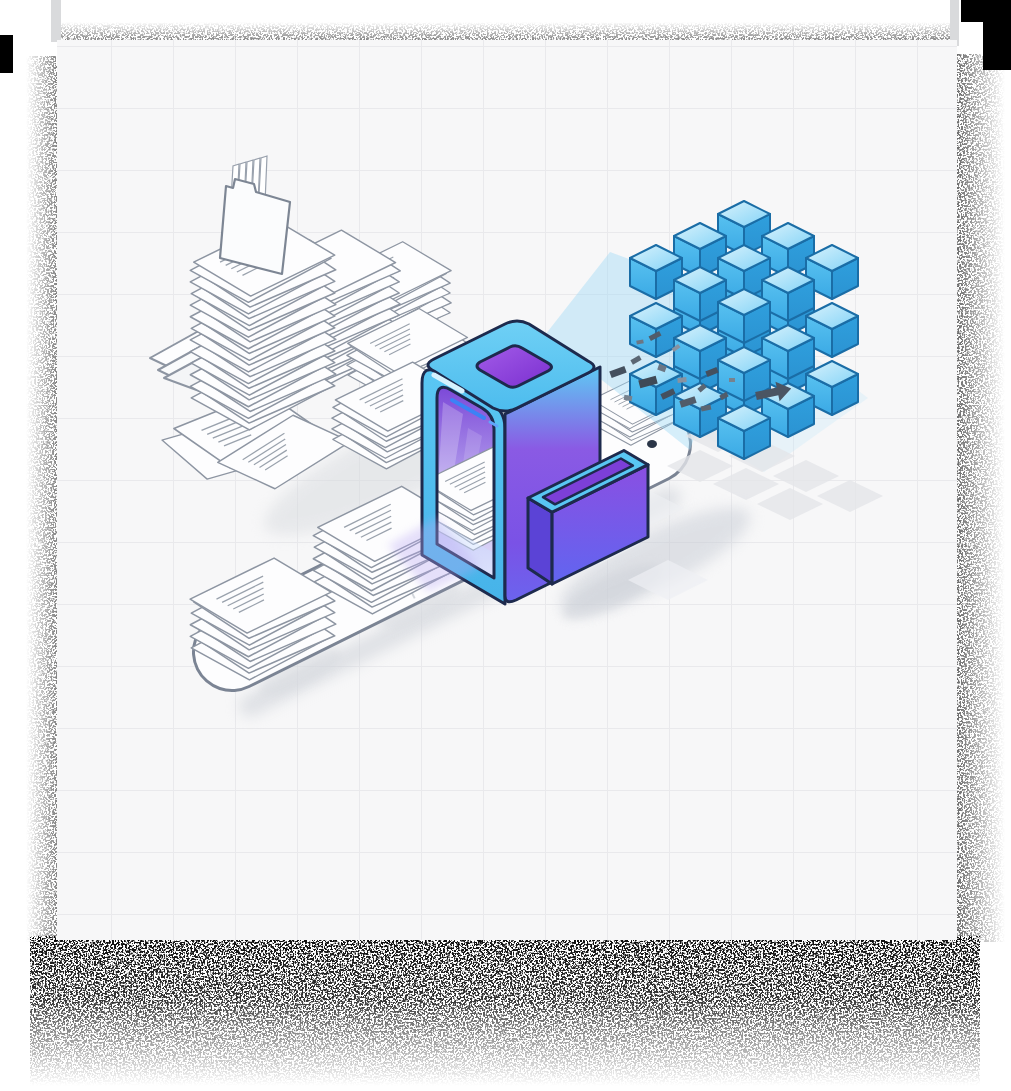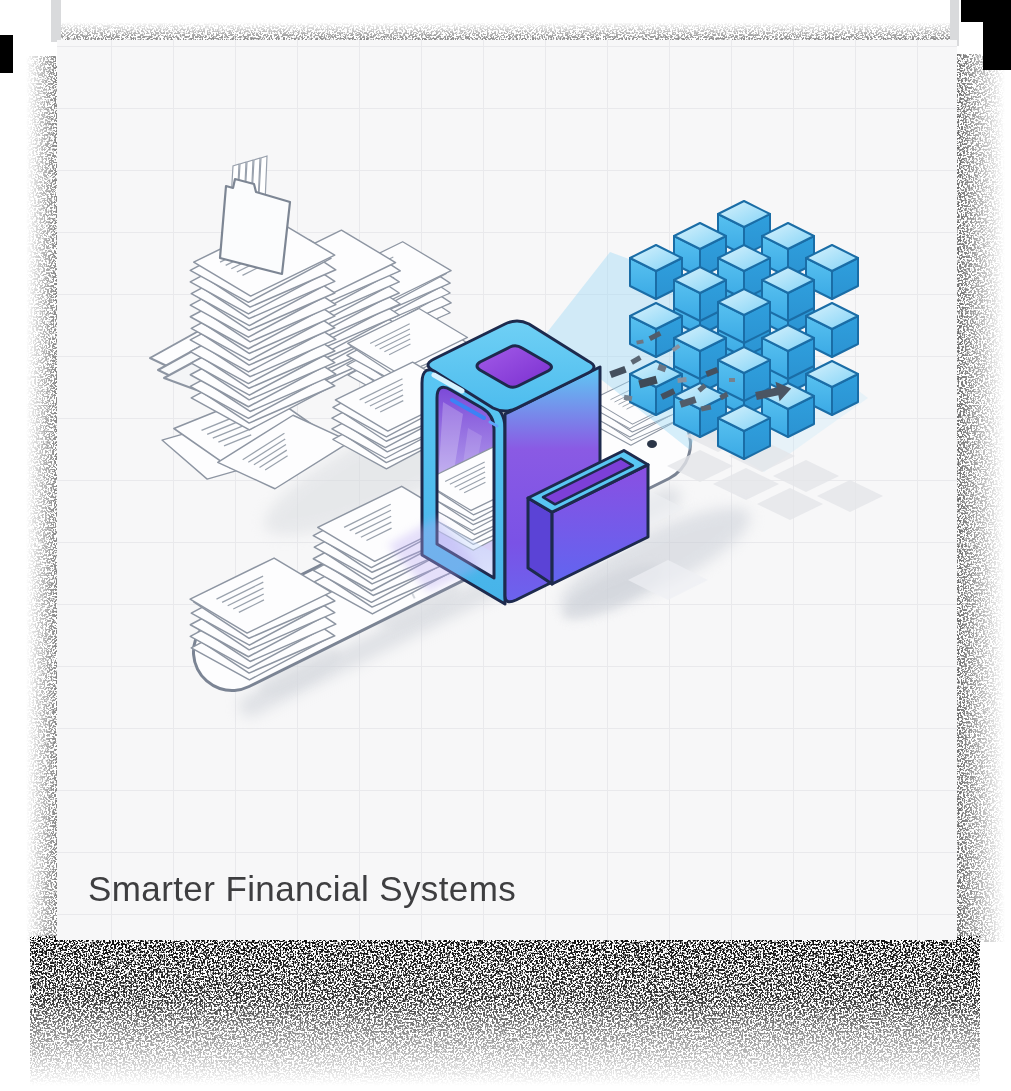--- a/index.html
+++ b/index.html
@@ -644,14 +644,13 @@
         <rect x="-5" y="-2.5" width="10" height="5" fill="#5b6673" transform="translate(706,408) rotate(-12)"></rect>
         <rect x="-4" y="-2" width="8" height="4" fill="#8892a0" transform="translate(676,348) rotate(-35)"></rect>
         <rect x="-4" y="-2.5" width="8" height="5" fill="#515c6a" transform="translate(724,396) rotate(-30)"></rect>
         <rect x="-3" y="-2" width="6" height="4" fill="#77828e" transform="translate(732,380) rotate(0)"></rect>
       </g>
     <g transform="translate(756,396) rotate(-12)">
       <polygon points="0,-4 22,-4 22,-10 36,0 22,10 22,4 0,4" fill="#4b5563"></polygon>
     </g>
   </svg>
 
-  <div id="title">Smarter Financial Systems</div>
 </div>
 
 </body></html>

